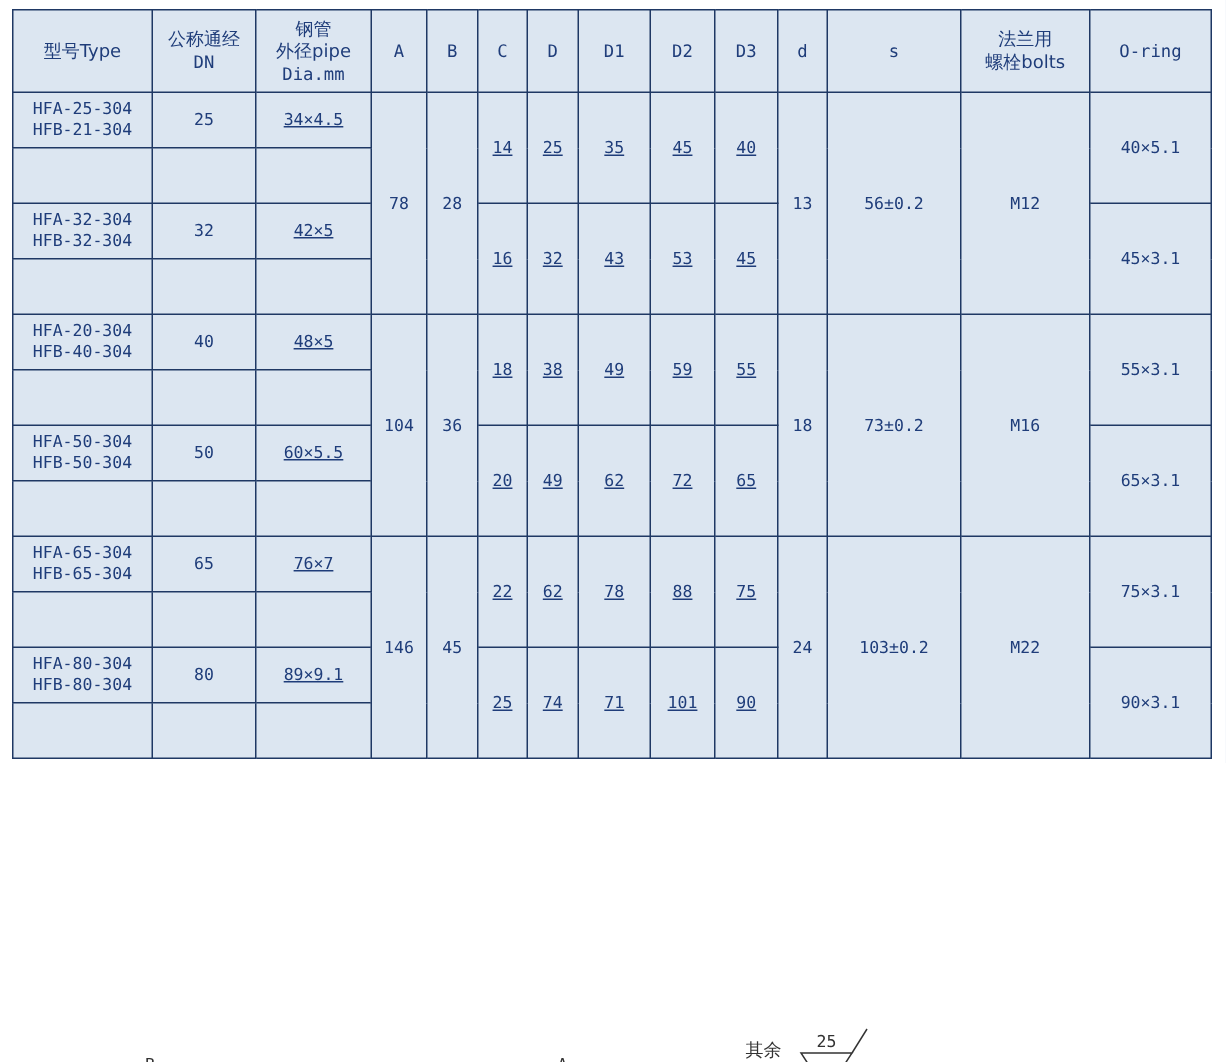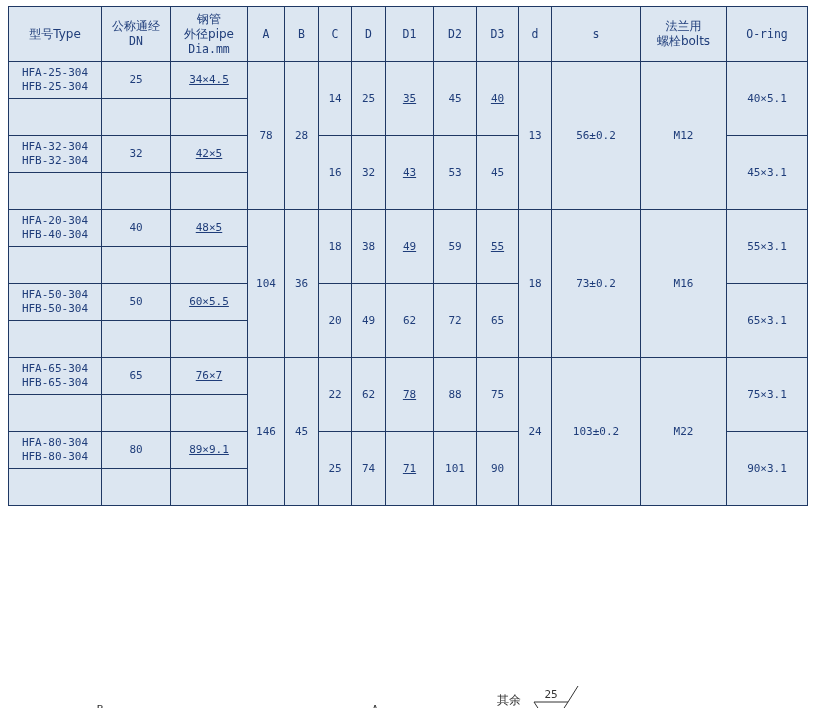--- a/index.html
+++ b/index.html
@@ -41,21 +41,21 @@
   }
   table.spec thead td {
     height: 54px;
     font-size: 11.5px;
   }
   table.spec tbody td {
     height: 36px;
   }
   .cn { font-family: "DejaVu Sans", sans-serif; font-size: 12px; }
   .hdr2line span { display:block; }
-  td.val-tl { text-align: left; vertical-align: top; padding-left: 2px; }
+  td.val-tl { text-align: left; vertical-align: top; padding-left: 2px; text-decoration: underline; }
   td.val-c  { text-align: center; vertical-align: middle; }
   td.val-bc { text-align: center; vertical-align: bottom; padding-bottom:1px;text-decoration:underline; }
   td.val-tc { text-align: center; vertical-align: top; padding-top:1px; }
 
   
   #drawings {
     position: absolute;
     left: 0;
     top: 300px;
     width: 817px;
@@ -111,21 +111,21 @@
           <span class="cn">螺栓bolts</span>
         </td>
         <td>O-ring</td>
       </tr>
     </thead>
     <tbody>
 
       <tr>
         <td>
           <div>HFA-25-304</div>
-          <div>HFB-25-304</div>
+          <div>HFB-21-304</div>
         </td>
         <td class="val-tc">25</td>
         <td class="val-bc">34×4.5</td>
         <td rowspan="4" class="val-c">78</td>
         <td rowspan="4" class="val-c">28</td>
         <td rowspan="2" class="val-tl">14</td>
         <td rowspan="2" class="val-tl">25</td>
         <td rowspan="2" class="val-bc">35</td>
         <td rowspan="2" class="val-tl">45</td>
         <td rowspan="2" class="val-bc">40</td>

